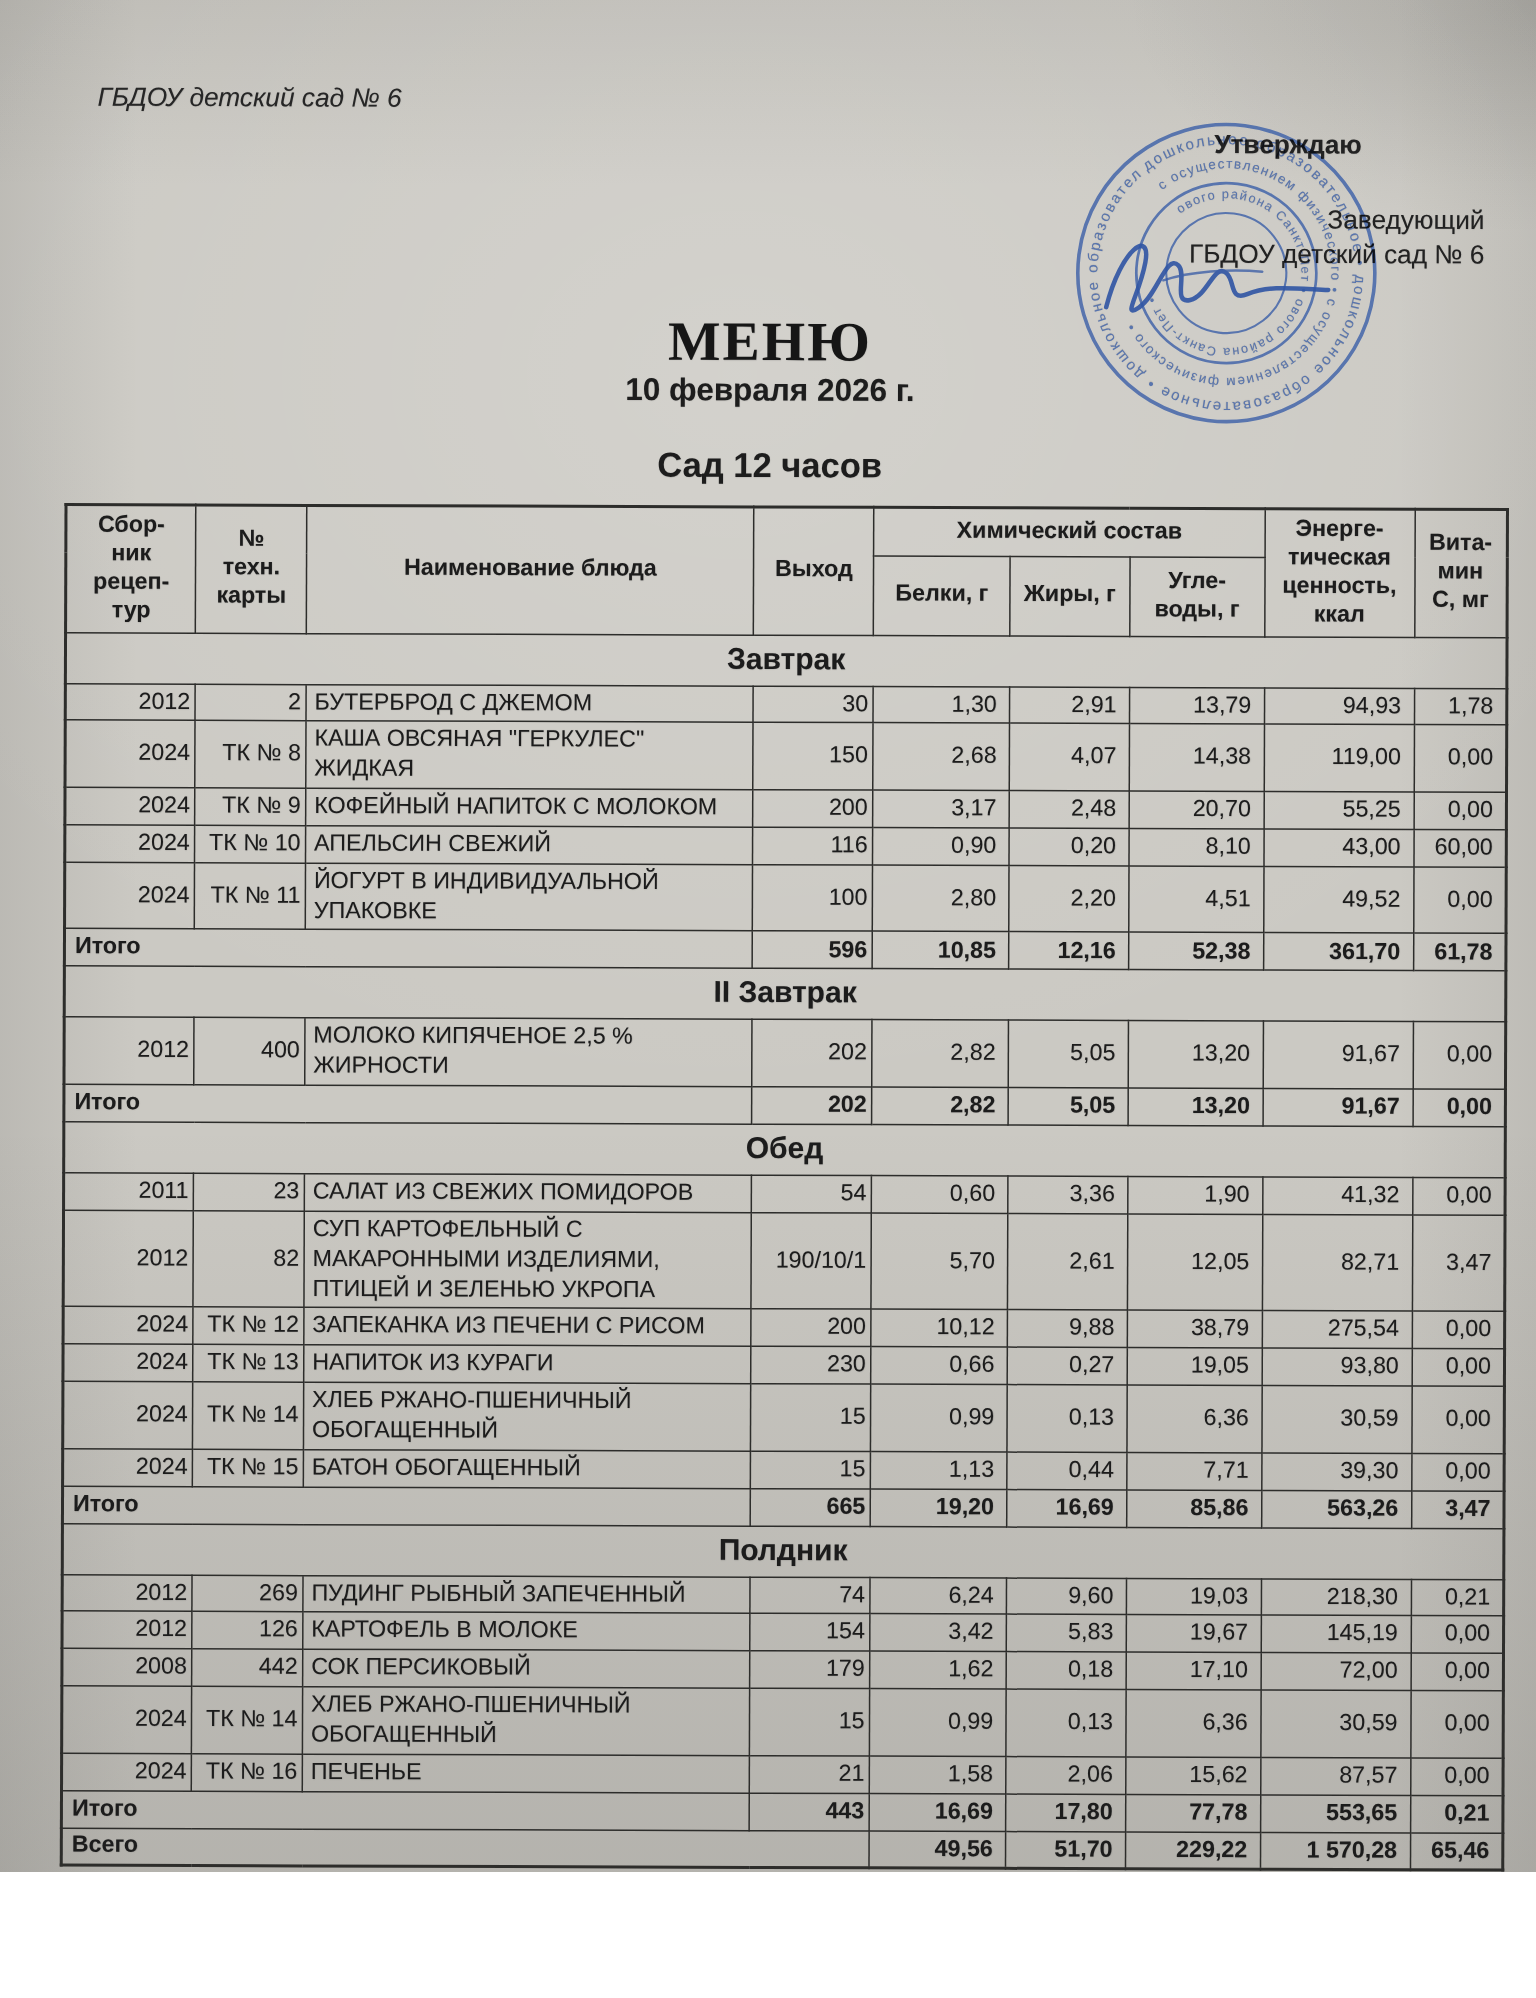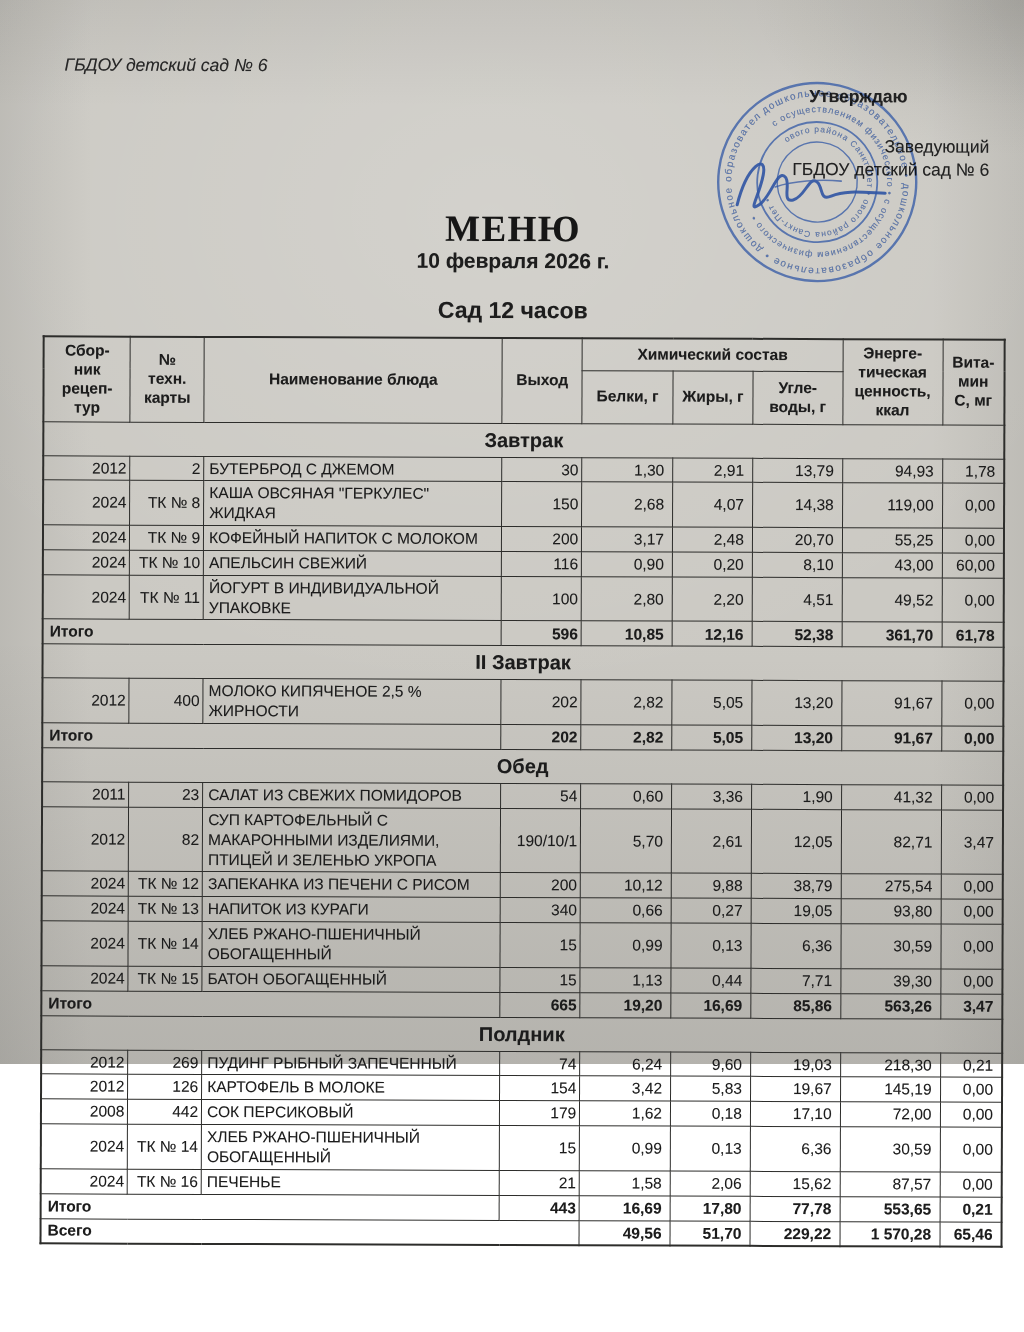--- a/index.html
+++ b/index.html
@@ -5,21 +5,21 @@
   * { margin: 0; padding: 0; box-sizing: border-box; }
   html, body { width: 1024px; height: 1332px; }
   body {
     font-family: "Liberation Sans", sans-serif;
     color: #1d1d1d;
     overflow: hidden;
   }
   .page {
     position: relative;
     width: 1024px;
-    height: 1064px;
+    height: 1248px;
     background:
       radial-gradient(ellipse 900px 700px at 48% 20%, rgba(255,255,255,0.16), rgba(255,255,255,0) 70%),
       radial-gradient(420px 240px at 100% 0%, rgba(55,55,52,0.14), rgba(0,0,0,0) 65%),
       linear-gradient(180deg, rgba(80,78,74,0.10) 0%, rgba(0,0,0,0) 10%, rgba(0,0,0,0) 60%, rgba(42,42,40,0.14) 100%),
       linear-gradient(90deg, rgba(60,60,58,0.11), rgba(0,0,0,0) 9%, rgba(0,0,0,0) 91%, rgba(60,60,58,0.09)),
       #cbc9c3;
   }
   .content {
     position: absolute;
     inset: 0;
@@ -328,21 +328,21 @@
             <td class="c-num">10,12</td>
             <td class="c-num">9,88</td>
             <td class="c-num">38,79</td>
             <td class="c-num">275,54</td>
             <td class="c-num">0,00</td>
           </tr>
           <tr class="dish-row">
             <td class="c-center">2024</td>
             <td class="c-center">ТК № 13</td>
             <td class="c-dish">НАПИТОК ИЗ КУРАГИ</td>
-            <td class="c-center">340</td>
+            <td class="c-center">230</td>
             <td class="c-num">0,66</td>
             <td class="c-num">0,27</td>
             <td class="c-num">19,05</td>
             <td class="c-num">93,80</td>
             <td class="c-num">0,00</td>
           </tr>
           <tr class="dish-row">
             <td class="c-center">2024</td>
             <td class="c-center">ТК № 14</td>
             <td class="c-dish">ХЛЕБ РЖАНО-ПШЕНИЧНЫЙ

